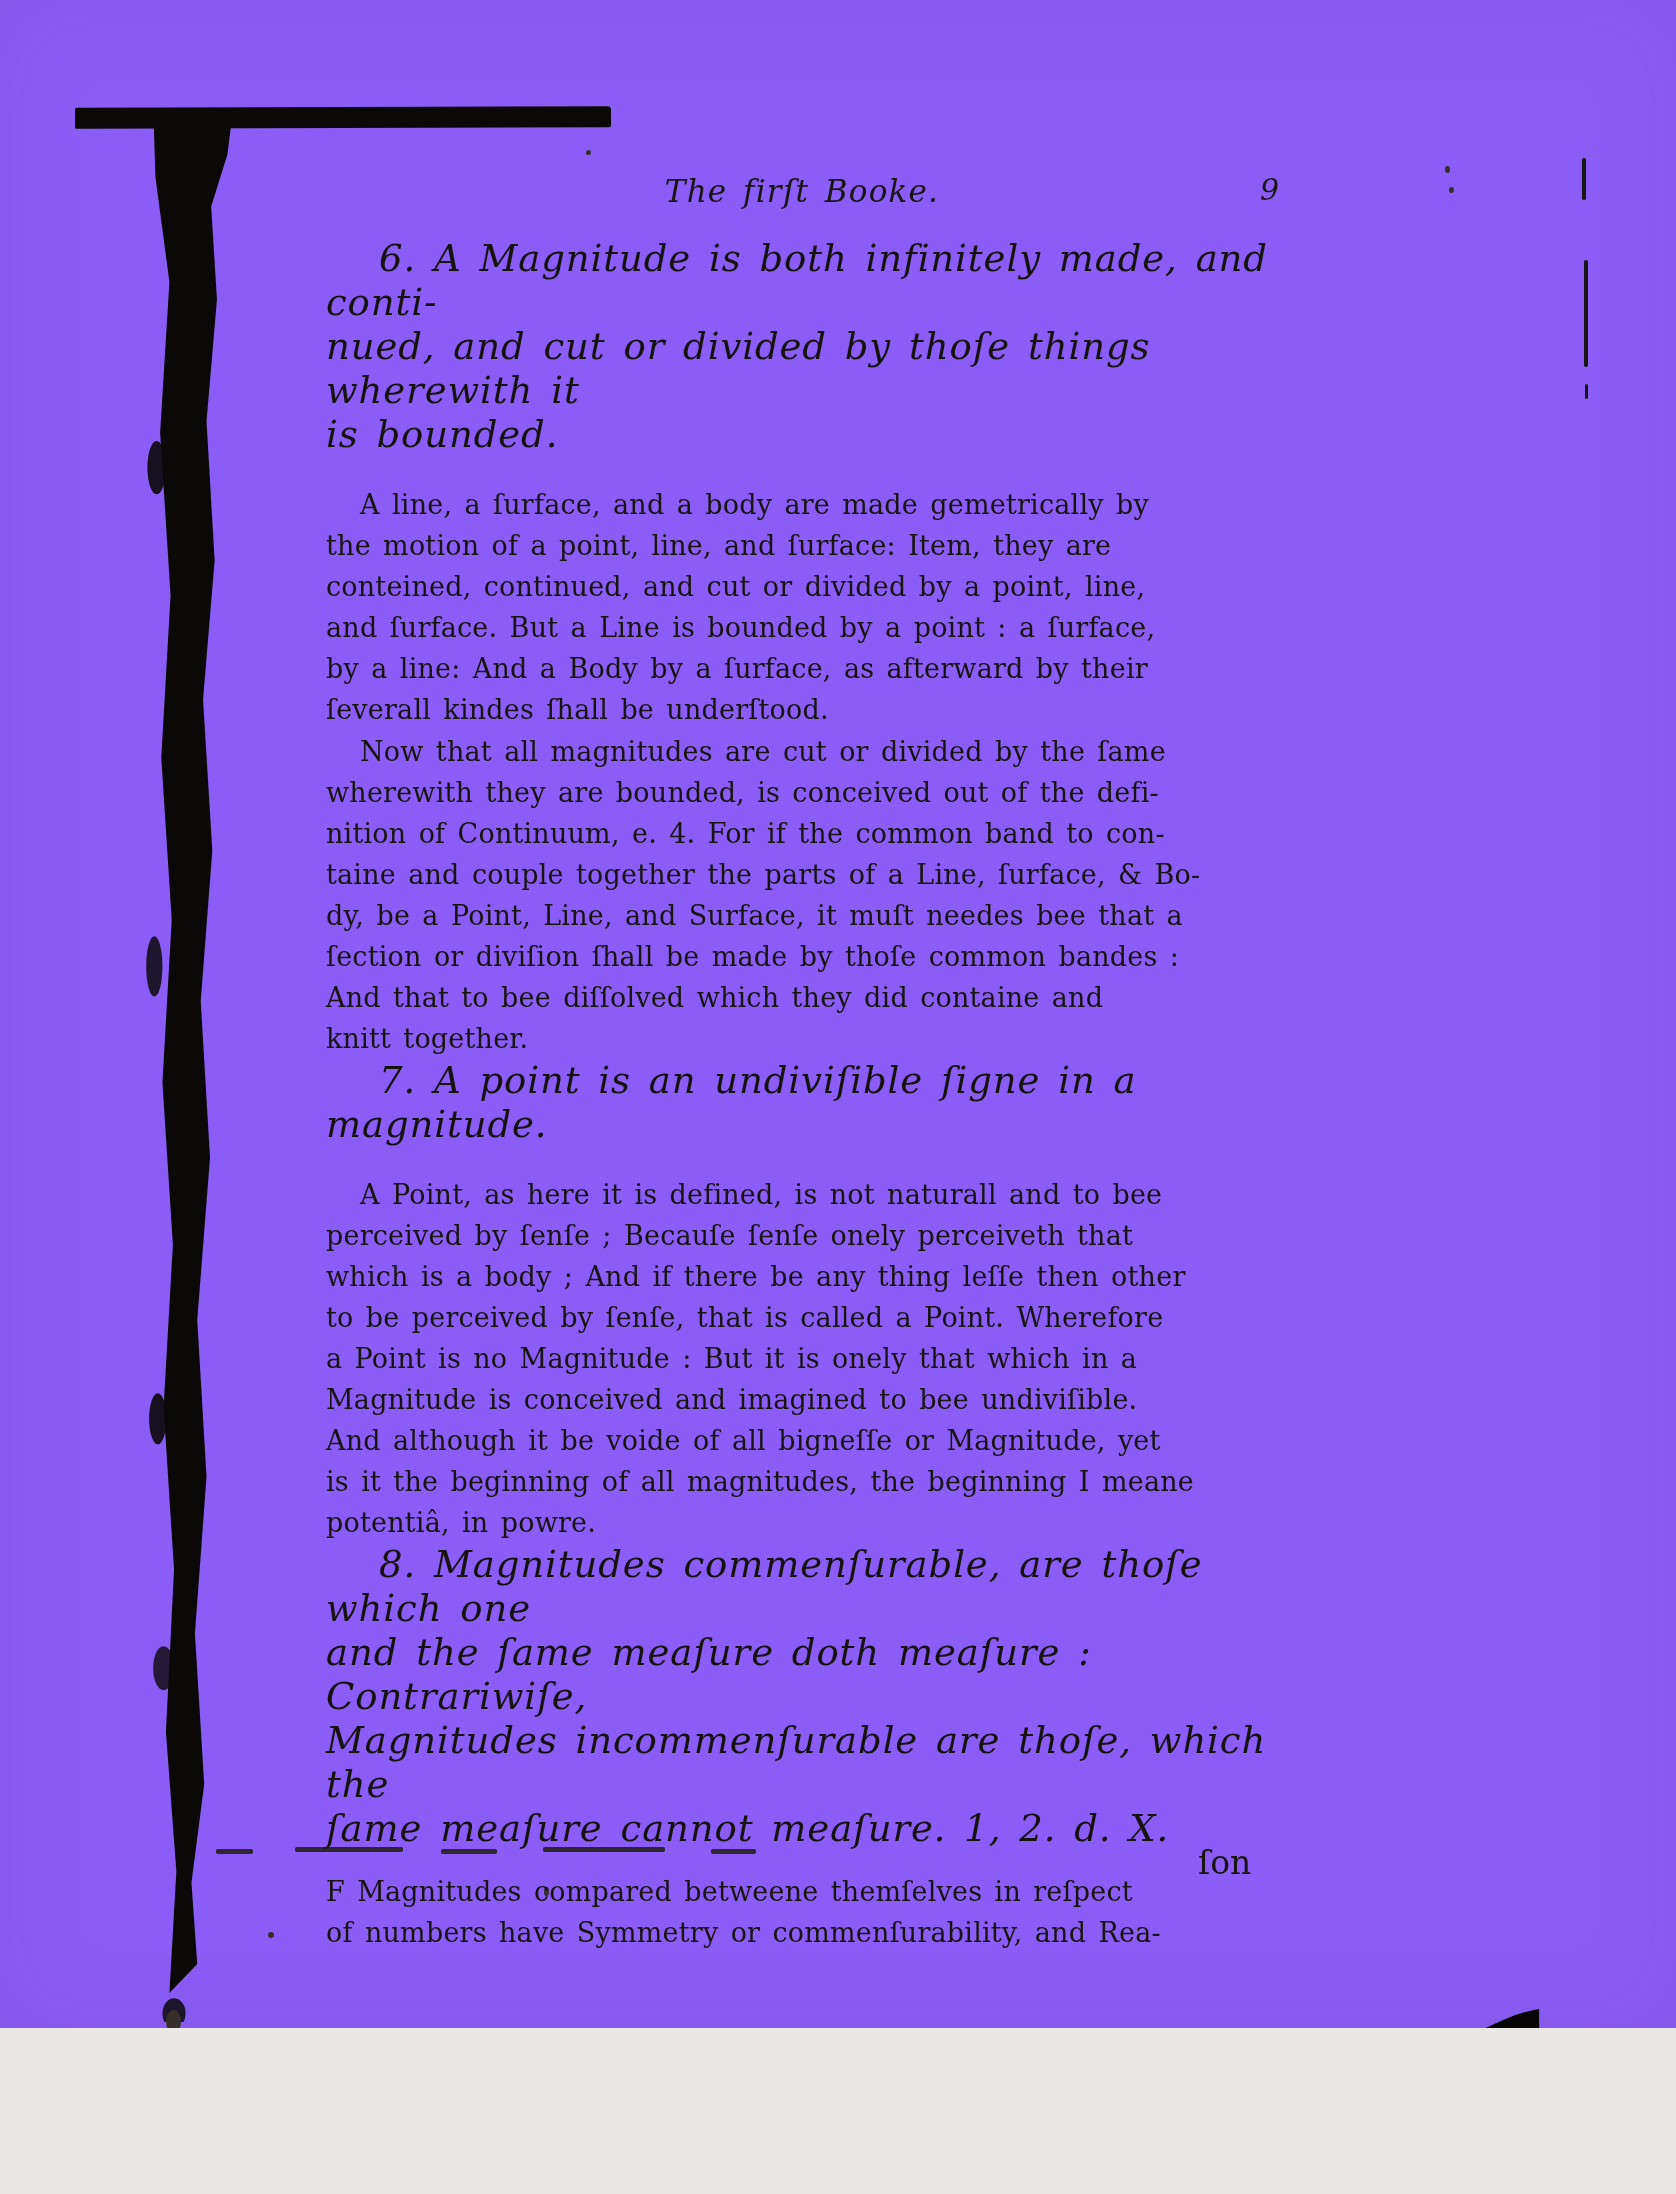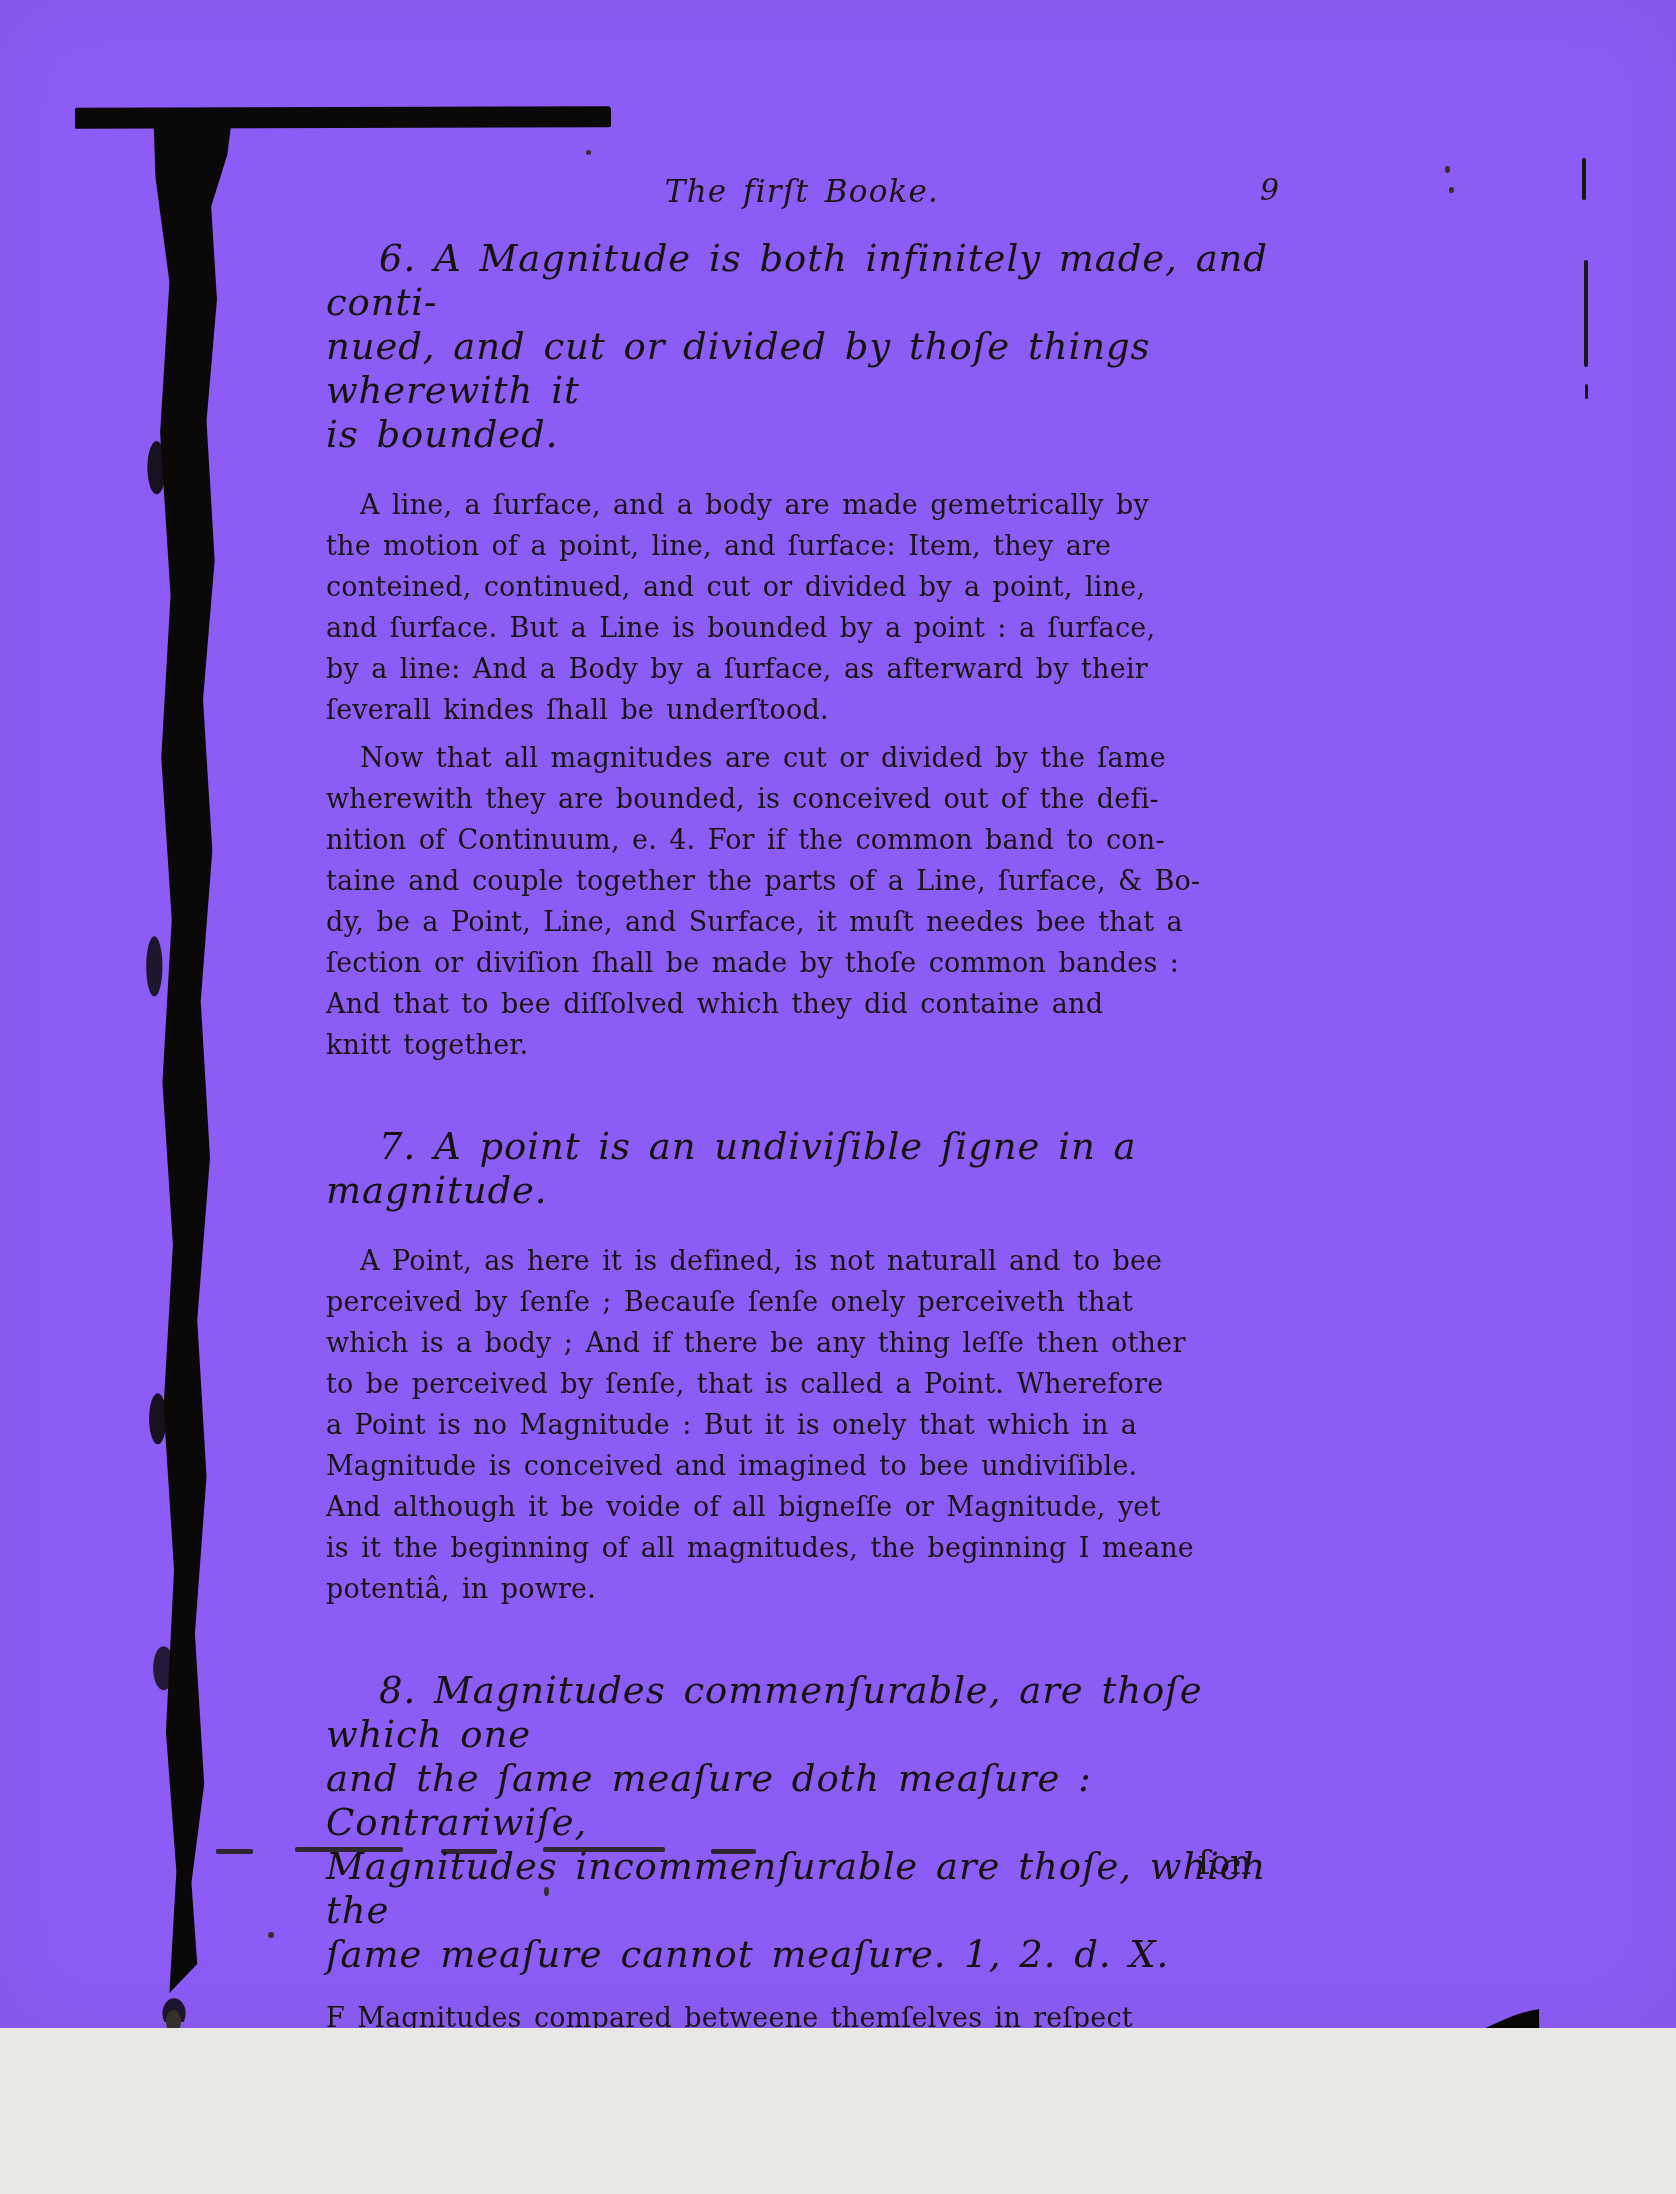--- a/index.html
+++ b/index.html
@@ -60,22 +60,22 @@
     font-size: 27px;
     line-height: 41px;
     letter-spacing: 0.2px;
     word-spacing: 3.5px;
     color: #181510;
   }
   .indent-lg { text-indent: 53px; }
   .indent-sm { text-indent: 34px; }
 
   .m-para1 { margin-top: 27px; }
-  .m-para2 { margin-top: 7px; }
-  .m-sect  { margin-top: 60px; }
+  .m-para2 { margin-top: 1px; }
+  .m-sect  { }
   .m-last  { margin-top: 20px; }
 
   .catchword {
     position: absolute; left: 1198px; top: 1843px;
     font-size: 33px; color: #181510;
   }
 </style>
 </head>
 <body>
 

